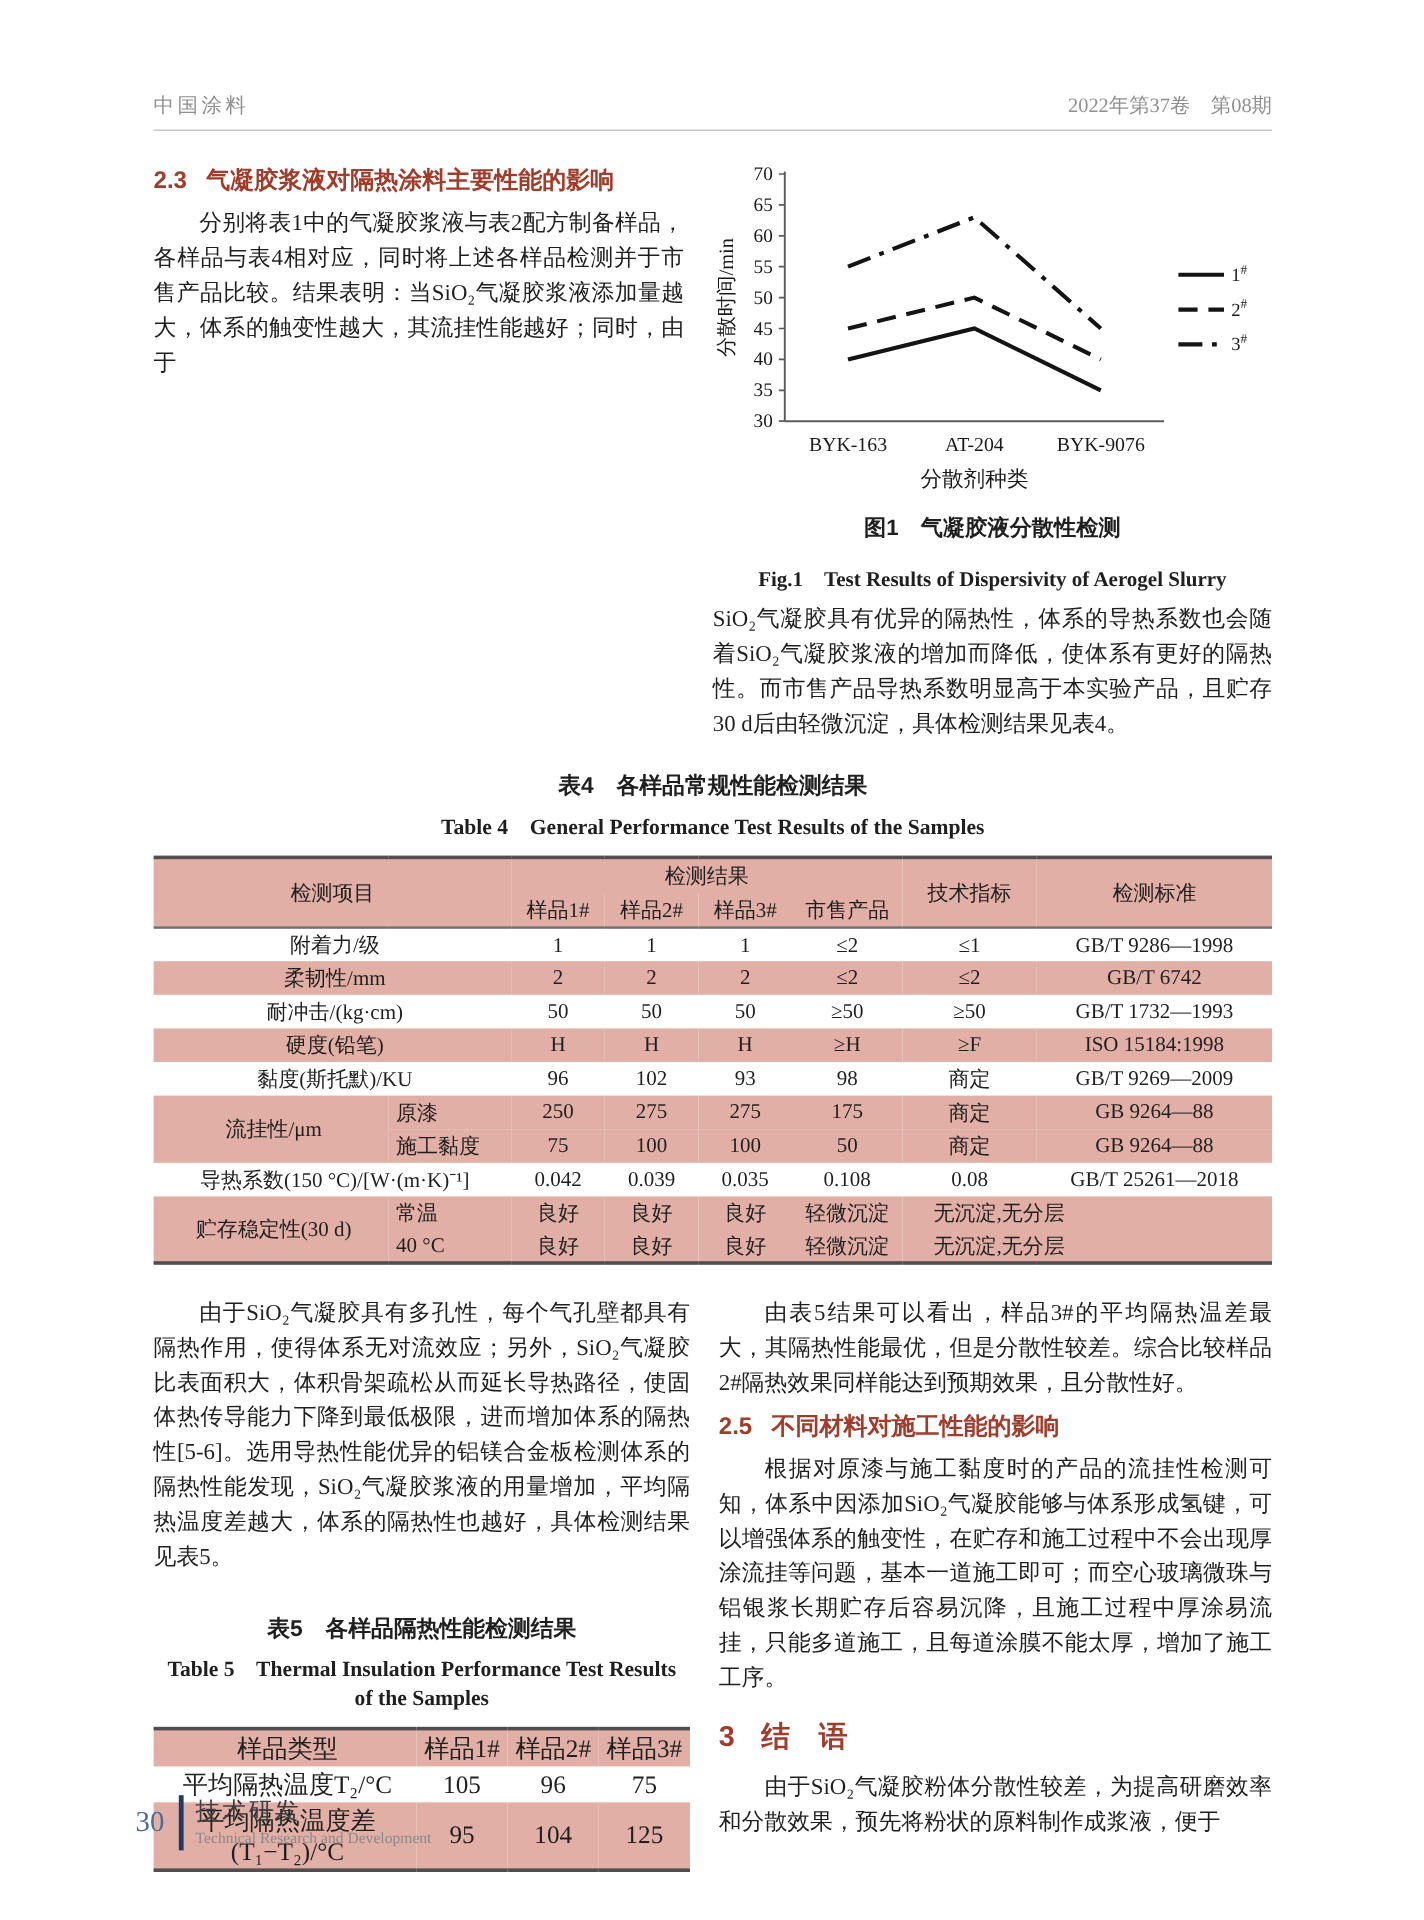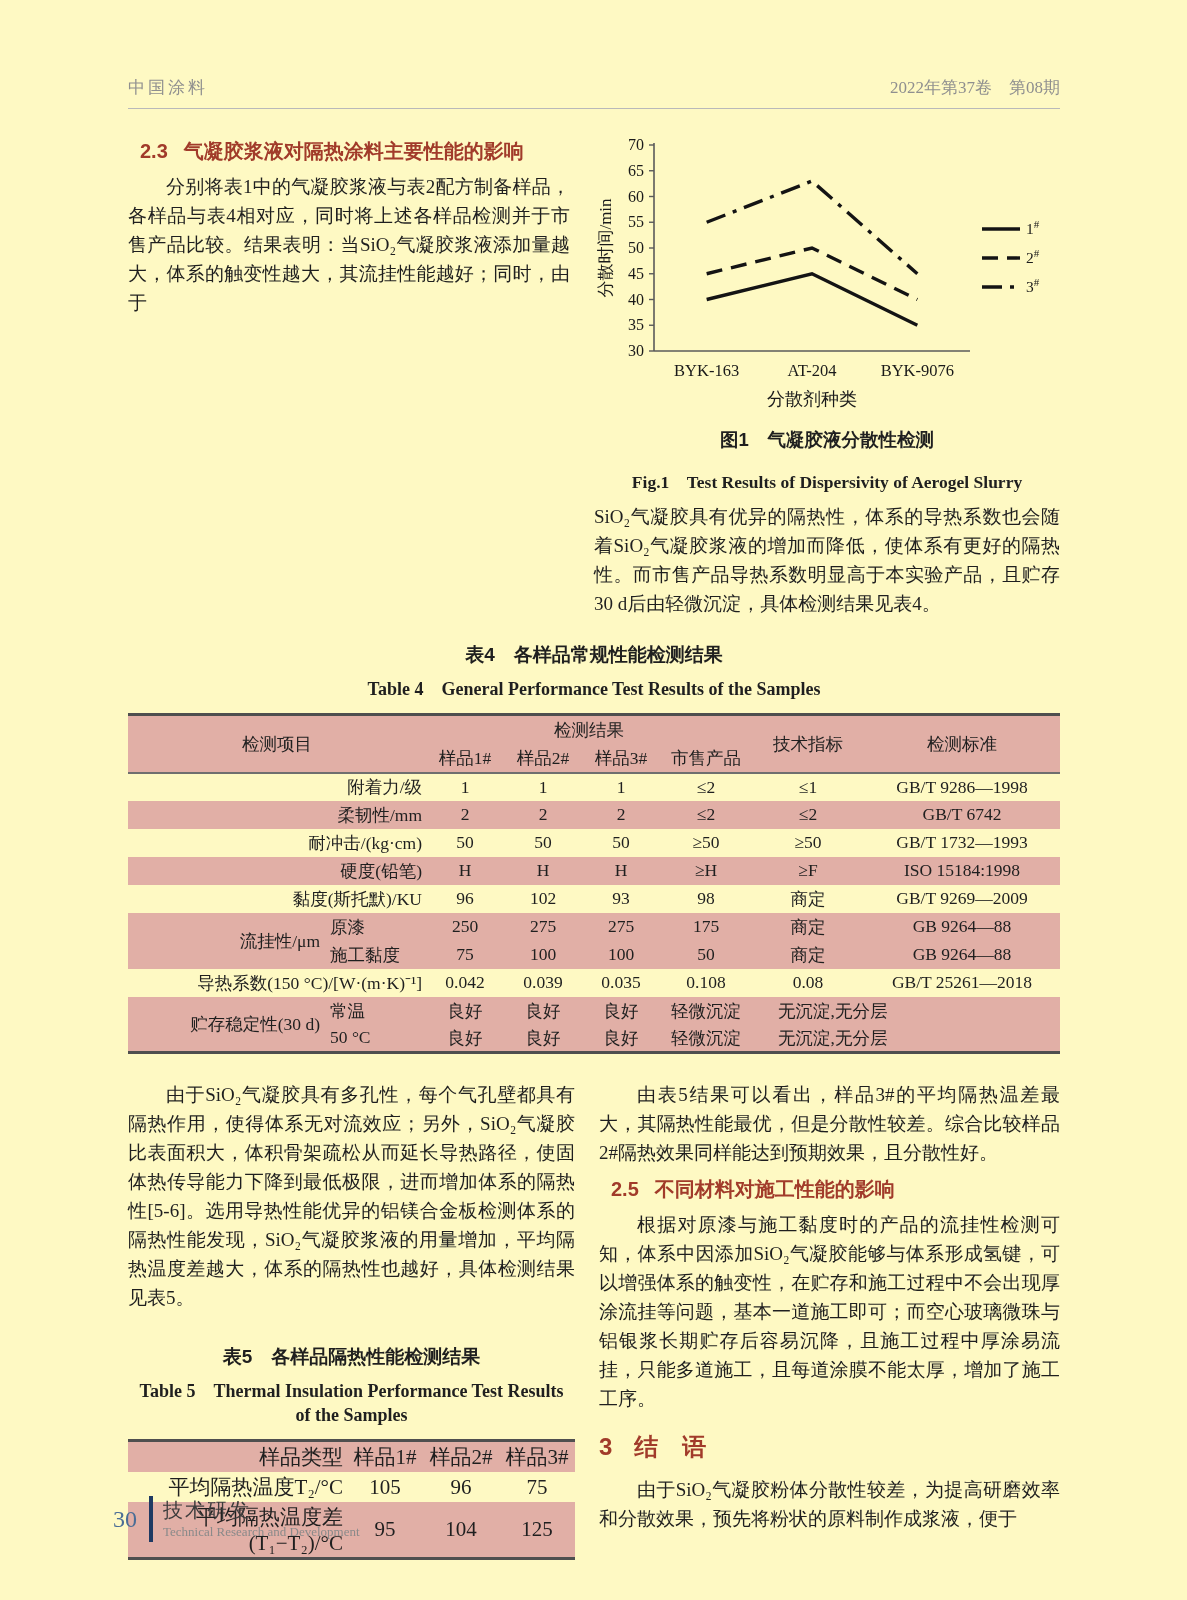--- a/index.html
+++ b/index.html
@@ -1,19 +1,19 @@
 <!DOCTYPE html>
 <html lang="zh"><head>
 <meta charset="utf-8">
 <style>
   * { margin:0; padding:0; box-sizing:border-box; }
   html,body { background:#e8e8e8; }
   .page {
     position:relative; width:1187px; height:1600px; margin:0 auto;
-    background:#fef9c3; overflow:hidden;
+    background:#ffffff; overflow:hidden;
     font-family:"Liberation Serif", serif; color:#1f1f1f;
   }
   .content { padding:0 127px 0 128px; }
 
   
   .page-header {
     display:flex; justify-content:space-between; align-items:flex-end;
     padding-top:76px; padding-bottom:9px; border-bottom:1px solid #b9b9b9;
     color:#8f8f8f; font-size:17px;
   }
@@ -24,39 +24,39 @@
   .col-left  { width:447px; }
   .col-right { width:466px; }
 
   .body-text { font-size:19px; line-height:29px; text-align:justify; text-justify:inter-ideograph; }
   .indent { text-indent:2em; }
 
   .section-heading {
     color:#a13b2a; font-weight:700; font-size:20px; line-height:26px;
     margin:9px 0 8px; font-family:"Liberation Sans", sans-serif;
   }
-  .section-heading .sec-num { margin-right:16px;margin-left:12px; }
+  .section-heading .sec-num { margin-right:16px; }
 
   
   figure { margin:2px 0 6px; text-align:center; }
   figure svg { display:block; }
   .cap-cn { font-weight:700; font-size:18.5px; margin-top:4px; font-family:"Liberation Sans", sans-serif; }
   .cap-en { font-weight:700; font-size:17.5px; margin-top:18px; margin-bottom:8px; }
 
   
   .tbl-title-cn { text-align:center; font-weight:700; font-size:19px; margin-top:24px; font-family:"Liberation Sans", sans-serif; }
   .tbl-title-en { text-align:center; font-weight:700; font-size:18px; margin:9px auto 12px; }
   .tbl-title-en.narrow { width:440px; line-height:24px; }
 
   table { border-collapse:collapse; table-layout:fixed; }
   .tbl4 { width:932px; border-top:3px solid #4f4f4f; border-bottom:3px solid #4f4f4f; font-size:17.5px; }
   .tbl5 { width:447px; border-top:3px solid #4f4f4f; border-bottom:3px solid #4f4f4f; font-size:21px; margin-top:2px; }
   td, th { height:28px; padding:1px 4px; text-align:center; font-weight:400; vertical-align:middle; }
   .pink { background:#e1afa6; }
-  .item-cell { text-align:right; padding-left:8px; }
+  .item-cell { text-align:center; padding-left:8px; }
   .sub-cell  { text-align:left; padding-left:6px; }
   .left-cell { text-align:left; padding-left:26px; }
   .tbl4 thead tr.top-head th { border-bottom:0; height:30px; }
   .tbl4 thead { border-bottom:2px solid #6f6f6f; }
   .tbl4 th.result-group { border-bottom:1.5px solid rgba(255,255,255,0.9); }
 
   
   .conclusion-heading {
     color:#a13b2a; font-weight:700; font-size:24px; margin:18px 0 12px;
     font-family:"Liberation Sans", sans-serif;
@@ -242,21 +242,21 @@
           <tr class="pink">
             <td rowspan="2" class="item-cell">贮存稳定性(30 d)</td>
             <td class="sub-cell">常温</td>
             <td>良好</td>
             <td>良好</td>
             <td>良好</td>
             <td>轻微沉淀</td>
             <td colspan="2" class="left-cell">无沉淀,无分层</td>
           </tr>
           <tr class="pink">
-            <td class="sub-cell">50 °C</td>
+            <td class="sub-cell">40 °C</td>
             <td>良好</td>
             <td>良好</td>
             <td>良好</td>
             <td>轻微沉淀</td>
             <td colspan="2" class="left-cell">无沉淀,无分层</td>
           </tr>
         </tbody>
       </table>
     </section>
 

